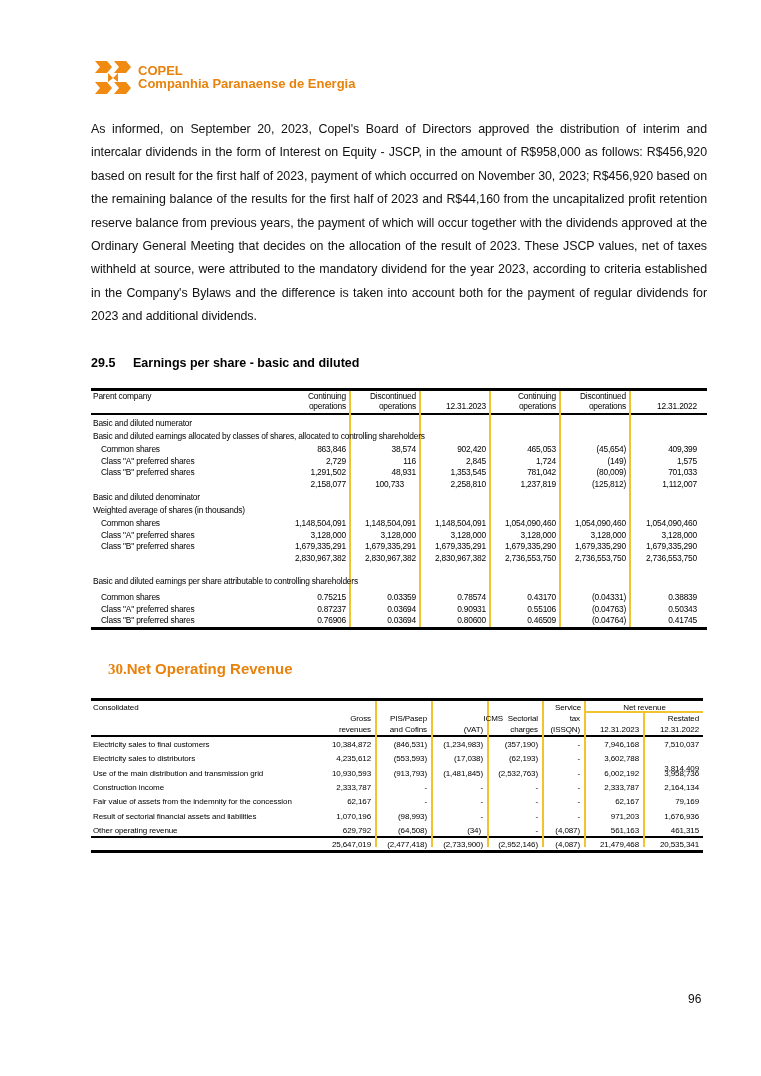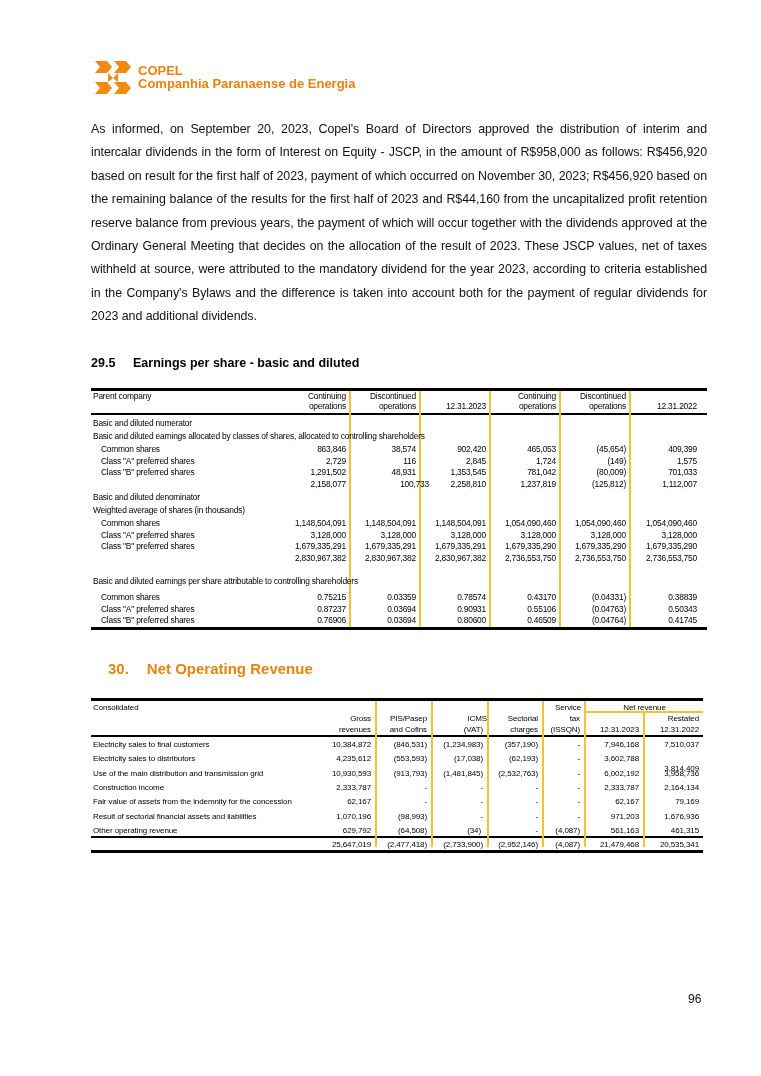--- a/index.html
+++ b/index.html
@@ -11,21 +11,21 @@
   .brand .b1 { font-size: 13px; }
   .brand .b2 { font-size: 13px; }
 
   .para { position: absolute; left: 91px; top: 118px; width: 616px; font-size: 12.4px; line-height: 23.4px;
           text-align: justify; color: #111; letter-spacing: -0.05px; }
 
   .h295 { position: absolute; left: 91px; top: 356px; font-size: 12.5px; font-weight: bold; }
   .h295 .num { display: inline-block; width: 42px; }
 
   .h30 { position: absolute; left: 108px; top: 660px; font-size: 15px; font-weight: bold; color: #e8820c; }
-  .h30 .num { margin-right: 18px; }
+  .h30 .num { margin-right: 0; font-family: Liberation Serif, serif; }
 
   .pageno { position: absolute; left: 688px; top: 992px; font-size: 12px; color: #111; }
 
   
   .t1 { position: absolute; left: 91px; top: 388px; width: 616px; font-size: 8.4px; letter-spacing: -0.2px; }
   .t1 .topbar { position: absolute; left: 0; top: 0; width: 616px; height: 3px; background: #000; }
   .t1 .hdrbar { position: absolute; left: 0; top: 25px; width: 616px; height: 2px; background: #000; }
   .t1 .botbar { position: absolute; left: 0; top: 239px; width: 616px; height: 3px; background: #000; }
   .vline { position: absolute; width: 2px; background: #f2c230; }
   .cell { position: absolute; white-space: nowrap; line-height: 11px; }
@@ -104,21 +104,21 @@
     <div class="cell r" style="top:67.7px;left:538px;width:68px">1,575</div>
     <div class="cell ind" style="top:79.4px">Class "B" preferred shares</div>
     <div class="cell r" style="top:79.4px;left:187px;width:68px">1,291,502</div>
     <div class="cell r" style="top:79.4px;left:257px;width:68px">48,931</div>
     <div class="cell r" style="top:79.4px;left:327px;width:68px">1,353,545</div>
     <div class="cell r" style="top:79.4px;left:397px;width:68px">781,042</div>
     <div class="cell r" style="top:79.4px;left:467px;width:68px">(80,009)</div>
     <div class="cell r" style="top:79.4px;left:538px;width:68px">701,033</div>
     <div class="cell ind" style="top:91.1px"></div>
     <div class="cell r" style="top:91.1px;left:187px;width:68px">2,158,077</div>
-    <div class="cell r" style="top:91.1px;left:270px;width:68px">100,733</div>
+    <div class="cell r" style="top:91.1px;left:245px;width:68px">100,733</div>
     <div class="cell r" style="top:91.1px;left:327px;width:68px">2,258,810</div>
     <div class="cell r" style="top:91.1px;left:397px;width:68px">1,237,819</div>
     <div class="cell r" style="top:91.1px;left:467px;width:68px">(125,812)</div>
     <div class="cell r" style="top:91.1px;left:538px;width:68px">1,112,007</div>
     <div class="cell lbl" style="top:104px">Basic and diluted denominator</div>
     <div class="cell lbl" style="top:117px">Weighted average of shares (in thousands)</div>
     <div class="cell ind" style="top:130px">Common shares</div>
     <div class="cell r" style="top:130px;left:187px;width:68px">1,148,504,091</div>
     <div class="cell r" style="top:130px;left:257px;width:68px">1,148,504,091</div>
     <div class="cell r" style="top:130px;left:327px;width:68px">1,148,504,091</div>
@@ -186,21 +186,21 @@
     <div class="vline" style="left:396px;top:3px;height:146px"></div>
     <div class="vline" style="left:451px;top:3px;height:146px"></div>
     <div class="vline" style="left:493px;top:3px;height:146px"></div>
     <div class="vline" style="left:552px;top:15px;height:134px"></div>
     <div class="cell" style="top:4px;left:446px;width:44px;text-align:right">Service</div>
     <div class="cell" style="top:4px;left:495px;width:117px;text-align:center">Net revenue</div>
     <div class="cell r" style="top:15px;left:222px;width:58px">Gross</div>
     <div class="cell r" style="top:26px;left:222px;width:58px">revenues</div>
     <div class="cell r" style="top:15px;left:278px;width:58px">PIS/Pasep</div>
     <div class="cell r" style="top:26px;left:278px;width:58px">and Cofins</div>
-    <div class="cell r" style="top:15px;left:338px;width:58px">ICMS</div>
+    <div class="cell r" style="top:15px;left:354px;width:58px">ICMS</div>
     <div class="cell r" style="top:26px;left:334px;width:58px">(VAT)</div>
     <div class="cell r" style="top:15px;left:389px;width:58px">Sectorial</div>
     <div class="cell r" style="top:26px;left:389px;width:58px">charges</div>
     <div class="cell r" style="top:15px;left:431px;width:58px">tax</div>
     <div class="cell r" style="top:26px;left:431px;width:58px">(ISSQN)</div>
     <div class="cell r" style="top:15px;left:490px;width:58px"></div>
     <div class="cell r" style="top:26px;left:490px;width:58px">12.31.2023</div>
     <div class="cell r" style="top:15px;left:550px;width:58px">Restated</div>
     <div class="cell r" style="top:26px;left:550px;width:58px">12.31.2022</div>
     <div class="cell lbl" style="top:41px;width:215px;overflow:hidden">Electricity sales to final customers</div>

